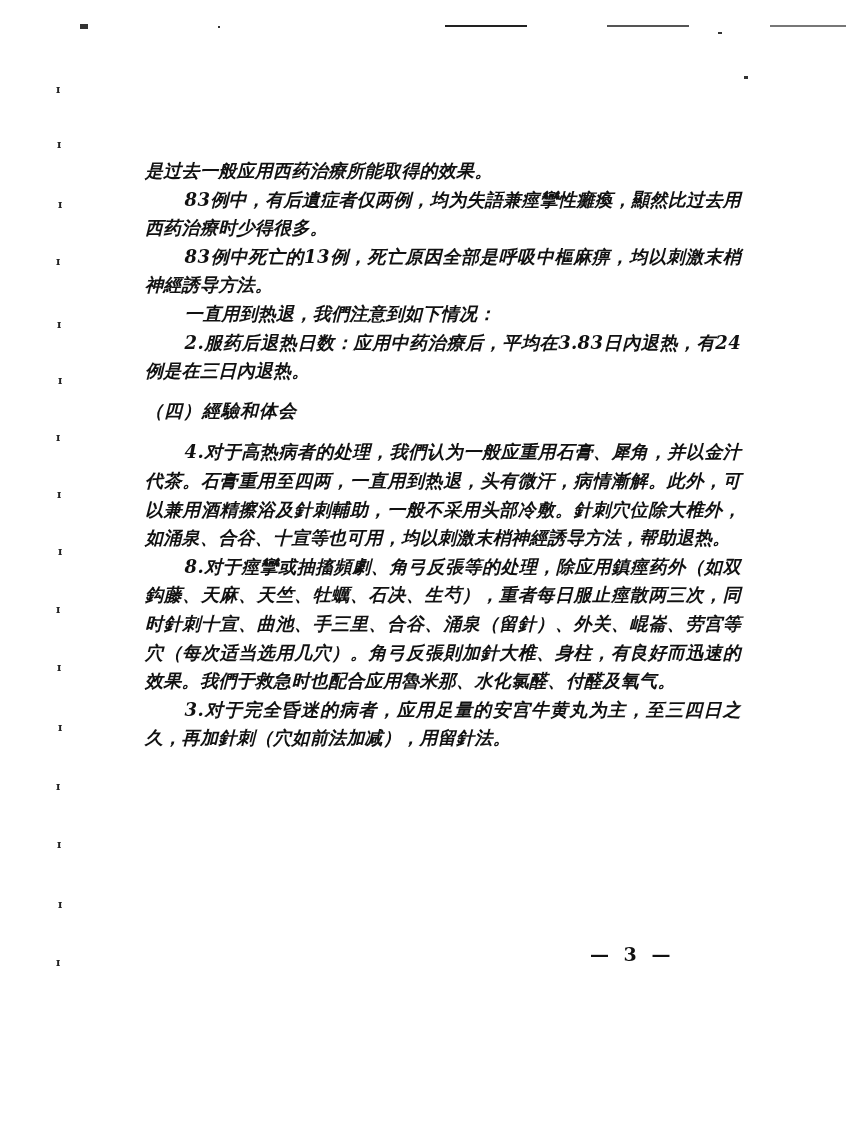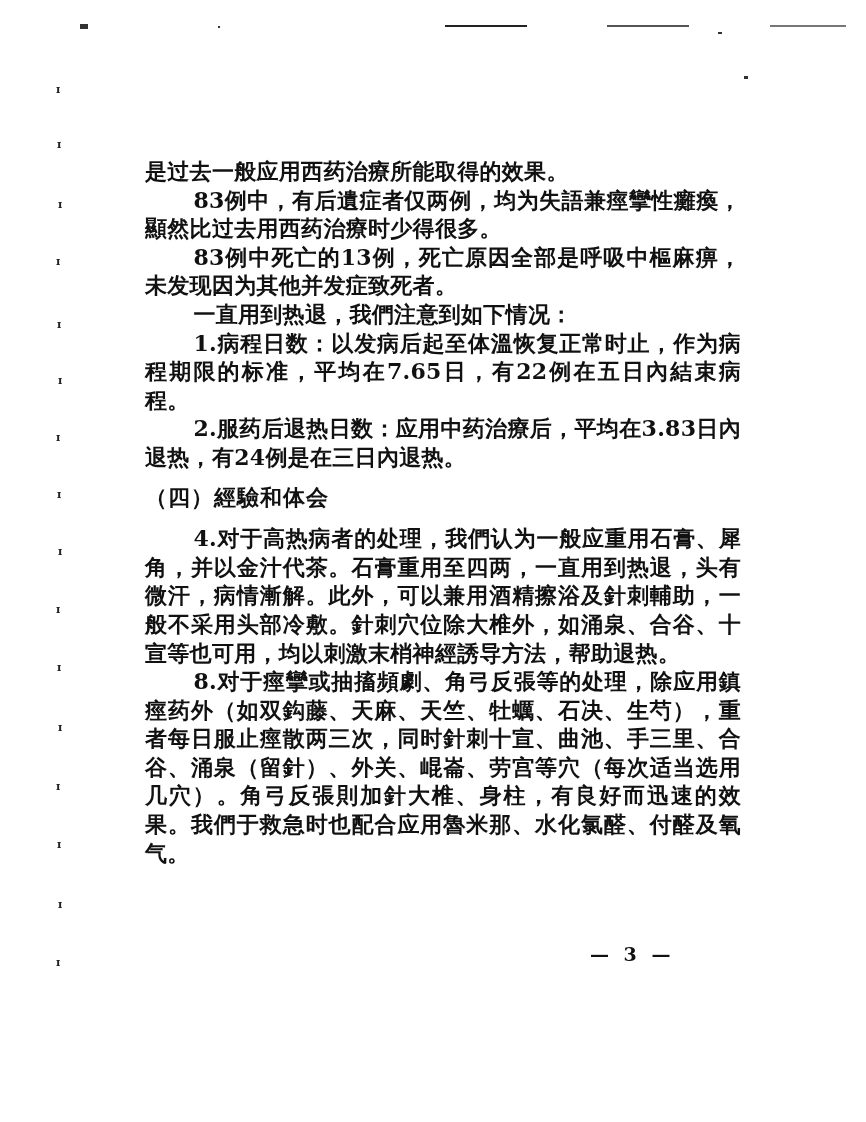--- a/index.html
+++ b/index.html
@@ -7,22 +7,22 @@
          font-family: "DejaVu Serif", "Liberation Serif", serif; color: #111; }
   .page { position: absolute; left: 0; top: 0; width: 866px; height: 1122px; }
   .top-rule { position: absolute; top: 25px; height: 2px; background: #222; }
   .top-rule.r1 { left: 445px; width: 82px; }
   .top-rule.r2 { left: 607px; width: 82px; background: #555; }
   .top-rule.r3 { left: 770px; width: 76px; background: #777; }
   .margin-mark { position: absolute; left: 58px; width: 8px; height: 10px;
                  font-size: 11px; line-height: 10px; color: #222; font-weight: bold; }
   .speck { position: absolute; width: 2px; height: 2px; background: #333; }
   .body-text { position: absolute; left: 145px; top: 157px; width: 596px;
-               font-size: 22px; line-height: 28.6px; letter-spacing: 0.3px;
-               font-weight: bold; }
+               font-size: 18px; line-height: 28.6px; letter-spacing: 0.3px;
+               font-weight: bold; font-style: italic; }
   .para { margin: 0; text-align: justify; text-align-last: left; }
   .indent { text-indent: 2.2em; }
   .heading { text-align: center; margin: 11px 0 13px 0; font-weight: bold;
              letter-spacing: 1px; }
   .page-number { position: absolute; left: 590px; top: 943px; font-size: 19px;
                  font-weight: bold; letter-spacing: 4px; }
 </style>
 </head>
 <body>
 
@@ -52,26 +52,26 @@
       <div class="margin-mark" style="top: 782px; left: 56px;">ɪ</div>
       <div class="margin-mark" style="top: 840px; left: 57px;">ɪ</div>
       <div class="margin-mark" style="top: 900px; left: 58px;">ɪ</div>
       <div class="margin-mark" style="top: 958px; left: 56px;">ɪ</div>
     </div>
 
   <div class="body-text">
     <div id="paras-before">
         <p class="para">是过去一般应用西药治療所能取得的效果。</p>
         <p class="para indent">83例中，有后遺症者仅两例，均为失語兼痙攣性癱瘓，顯然比过去用西药治療时少得很多。</p>
-        <p class="para indent">83例中死亡的13例，死亡原因全部是呼吸中樞麻痹，未发现因为其他并发症致死者。</p>
+        <p class="para indent">83例中死亡的13例，死亡原因全部是呼吸中樞麻痹，均以刺激末梢神經誘导方法。</p>
         <p class="para indent">一直用到热退，我們注意到如下情况：</p>
-        <p class="para indent">1.病程日数：以发病后起至体溫恢复正常时止，作为病程期限的标准，平均在7.65日，有22例在五日內結束病程。</p>
         <p class="para indent">2.服药后退热日数：应用中药治療后，平均在3.83日內退热，有24例是在三日內退热。</p>
       </div>
     <div class="para heading">（四）經驗和体会</div>
     <div id="paras-after">
         <p class="para indent">4.对于高热病者的处理，我們认为一般应重用石膏、犀角，并以金汁代茶。石膏重用至四两，一直用到热退，头有微汗，病情漸解。此外，可以兼用酒精擦浴及針刺輔助，一般不采用头部冷敷。針刺穴位除大椎外，如涌泉、合谷、十宣等也可用，均以刺激末梢神經誘导方法，帮助退热。</p>
         <p class="para indent">8.对于痙攣或抽搐頻劇、角弓反張等的处理，除应用鎮痙药外（如双鈎藤、天麻、天竺、牡蠣、石决、生芍），重者每日服止痙散两三次，同时針刺十宣、曲池、手三里、合谷、涌泉（留針）、外关、崐崙、劳宫等穴（每次适当选用几穴）。角弓反張則加針大椎、身柱，有良好而迅速的效果。我們于救急时也配合应用魯米那、水化氯醛、付醛及氧气。</p>
+        <p class="para indent">3.对于完全昏迷的病者，应用足量的安宫牛黄丸为主，至三四日之久，再加針刺（穴如前法加减），用留針法。</p>
       </div>
   </div>
 
   <div class="page-number">— 3 —</div>
 </div>
 
 </body></html>

